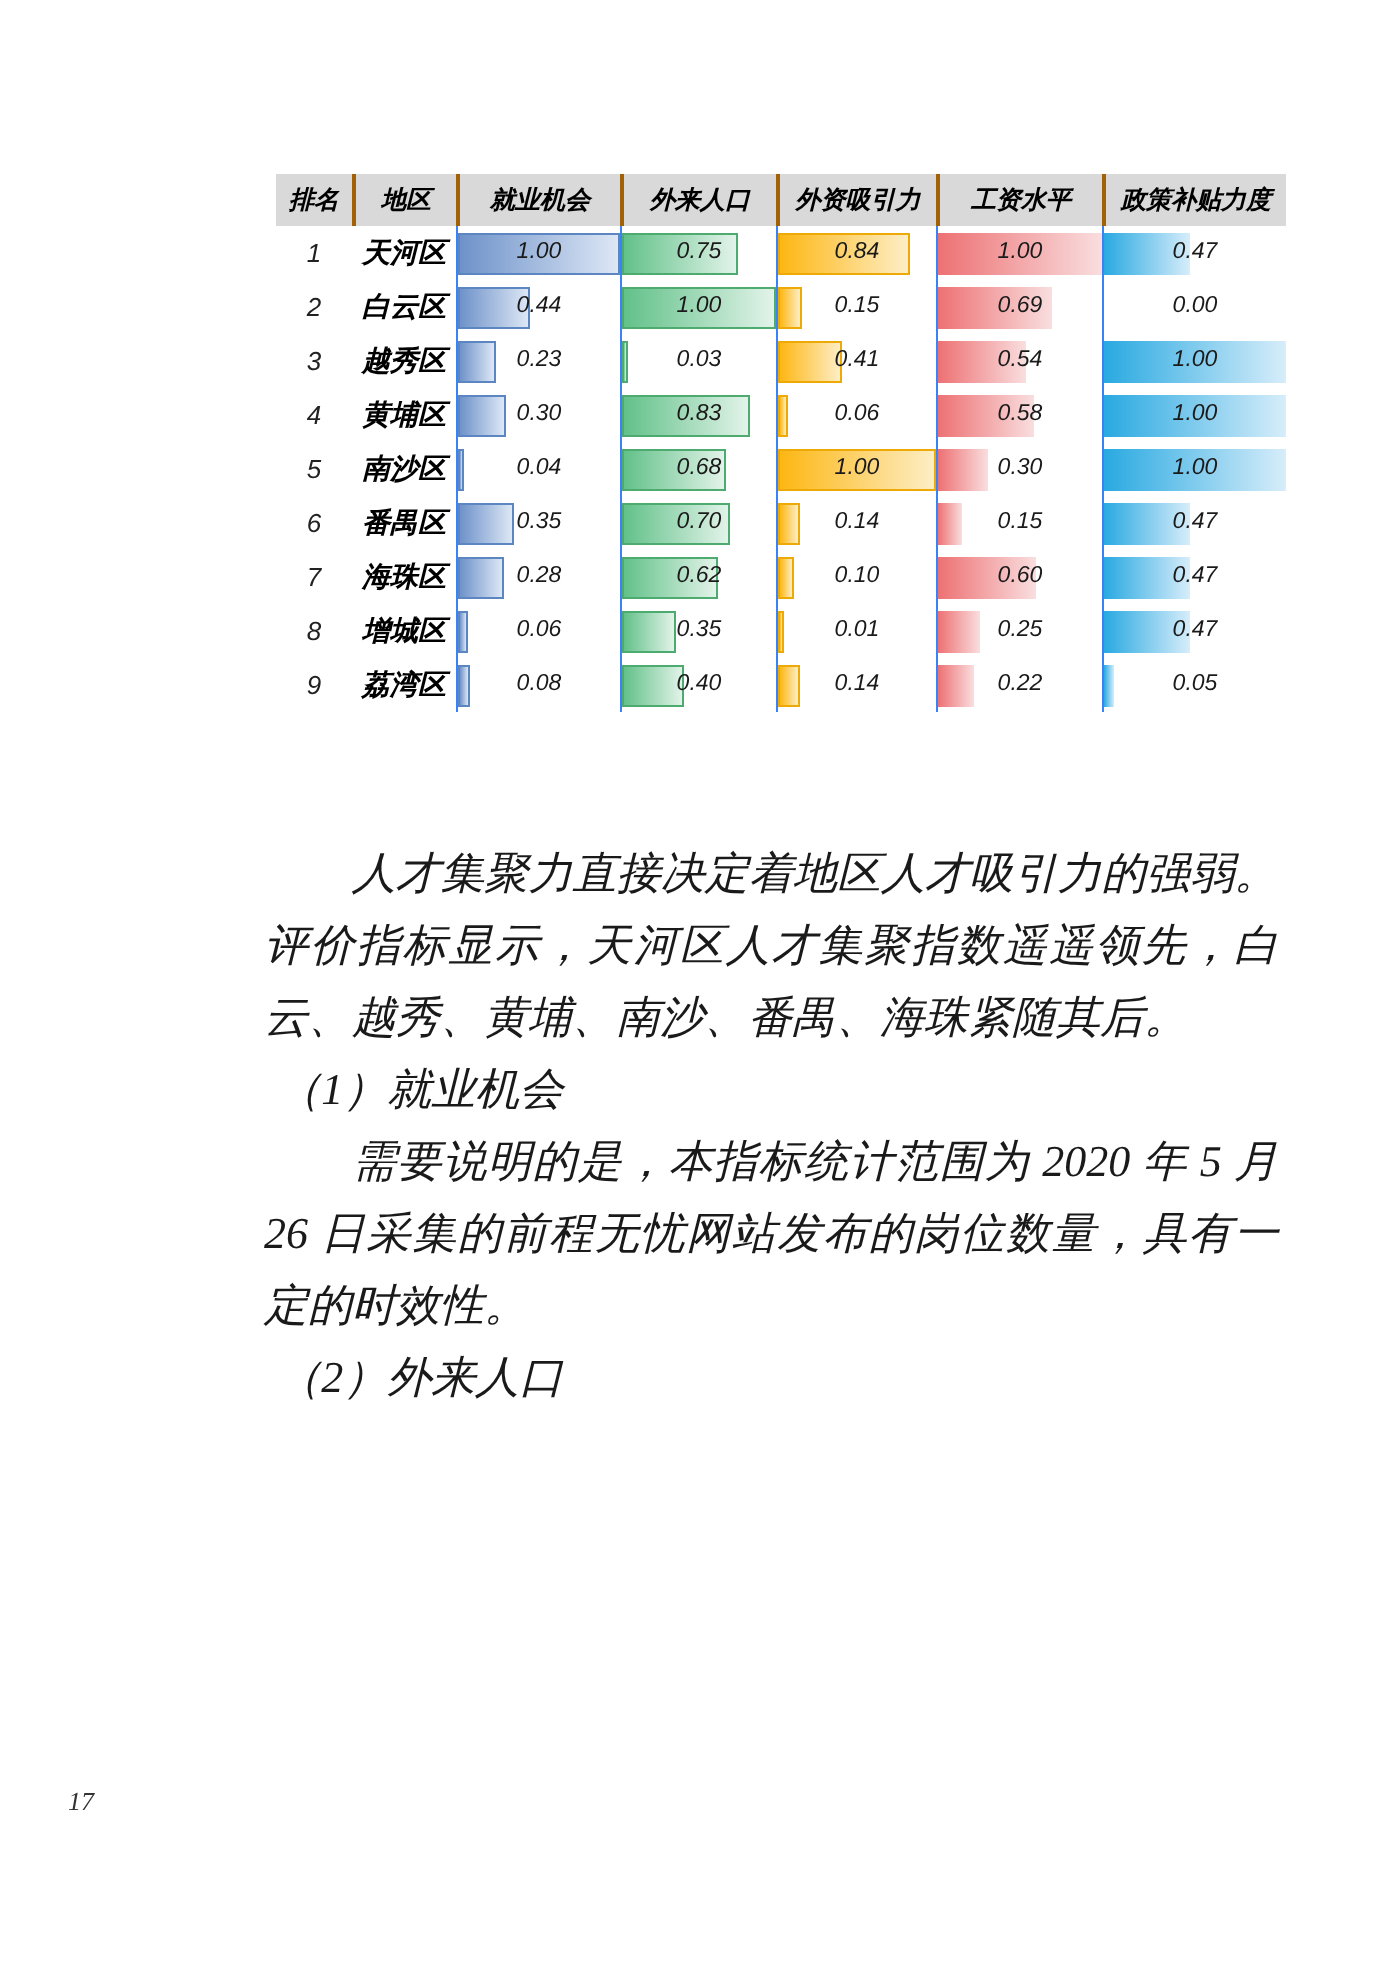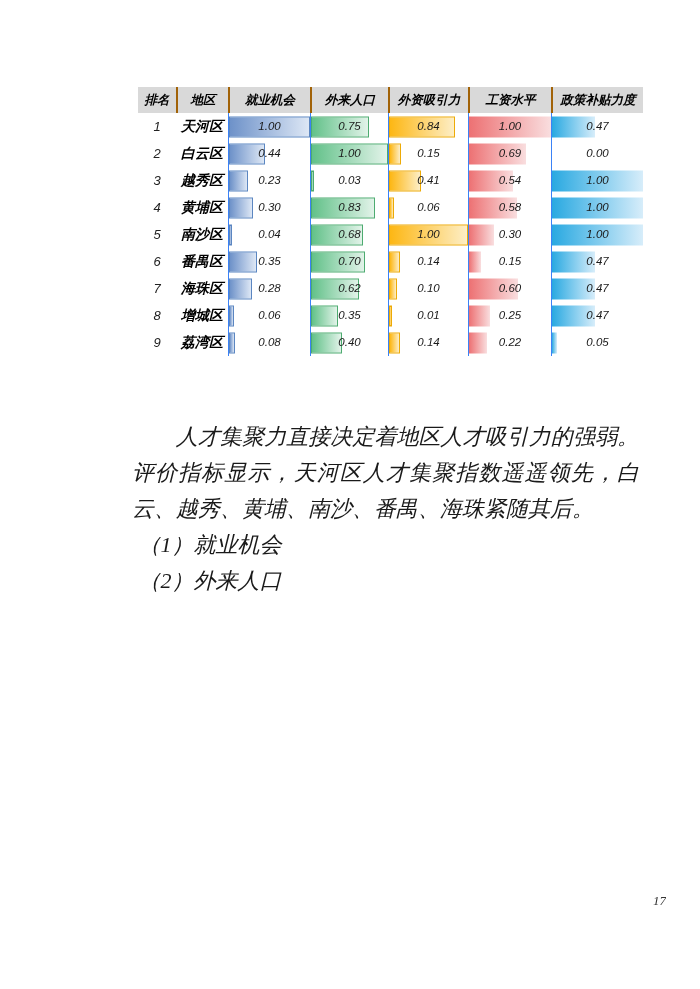--- a/index.html
+++ b/index.html
@@ -86,22 +86,22 @@
   }
   .body-text p { margin: 0; }
   .body-text p.indent  { text-indent: 2em; }
   .body-text p.heading { text-indent: 0.3em; }
 
   
   .page-number {
     position: absolute;
     top: 893px;
     left: 0;
-    right: 0;
-    text-align: right;
+    right: 17px;
+    text-align: left;
     font-family: "Liberation Serif", serif;
     font-size: 13px;
     color: #333;
   }
 
   
   .footer-watermark {
     position: absolute;
     top: 941px;
     right: 12px;
@@ -358,19 +358,20 @@
             <div class="bar" style="width: 5%; min-width: 3px; background: linear-gradient(to right, rgb(41, 169, 225), rgb(215, 237, 250));"></div>
             <span class="val">0.05</span>
           </td>
         </tr>
       </tbody>
   </table>
 
   <div class="body-text">
     <p class="indent">人才集聚力直接决定着地区人才吸引力的强弱。评价指标显示，天河区人才集聚指数遥遥领先，白云、越秀、黄埔、南沙、番禺、海珠紧随其后。</p>
     <p class="heading">（1）就业机会</p>
+    <p class="indent">需要说明的是，本指标统计范围为 2020 年 5 月 26 日采集的前程无忧网站发布的岗位数量，具有一定的时效性。</p>
     <p class="heading">（2）外来人口</p>
   </div>
 
   <div class="page-number">17</div>
 
 
 </div>
 
 </body></html>

